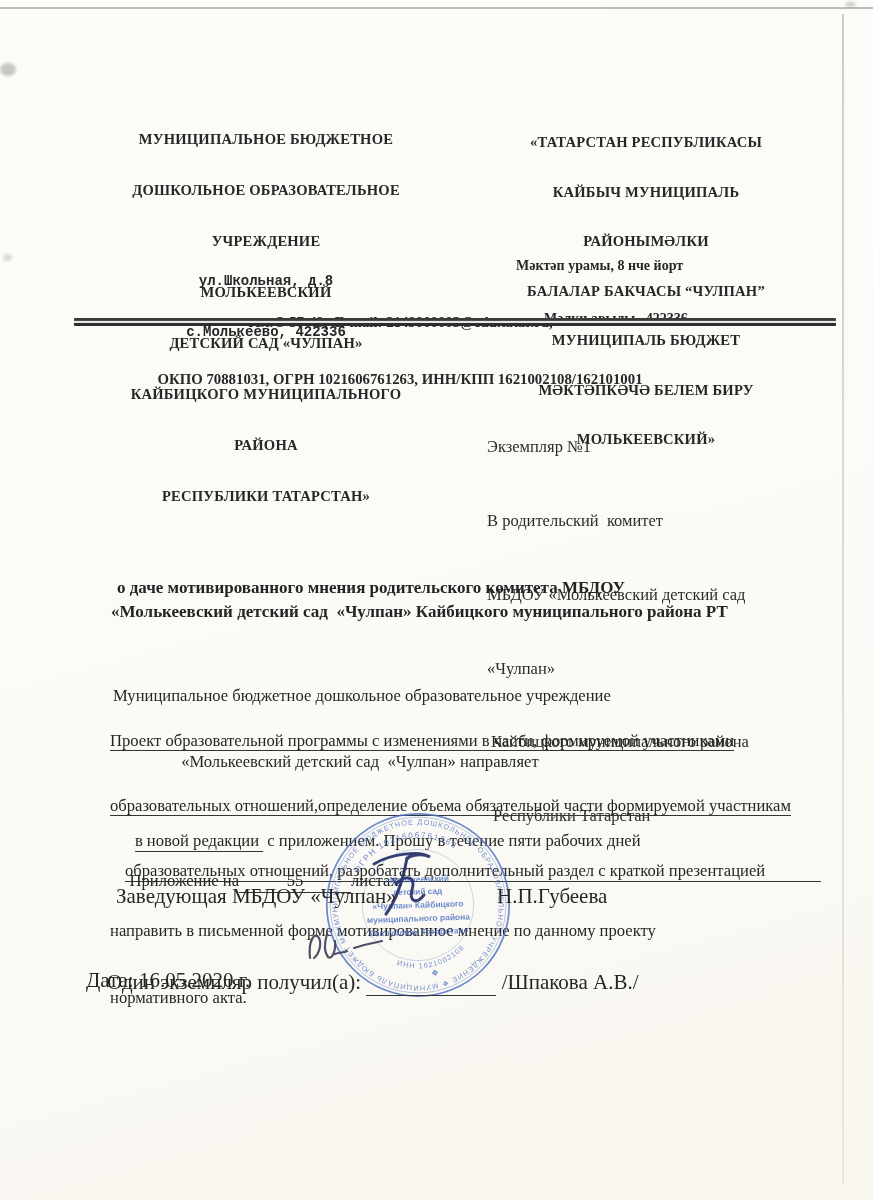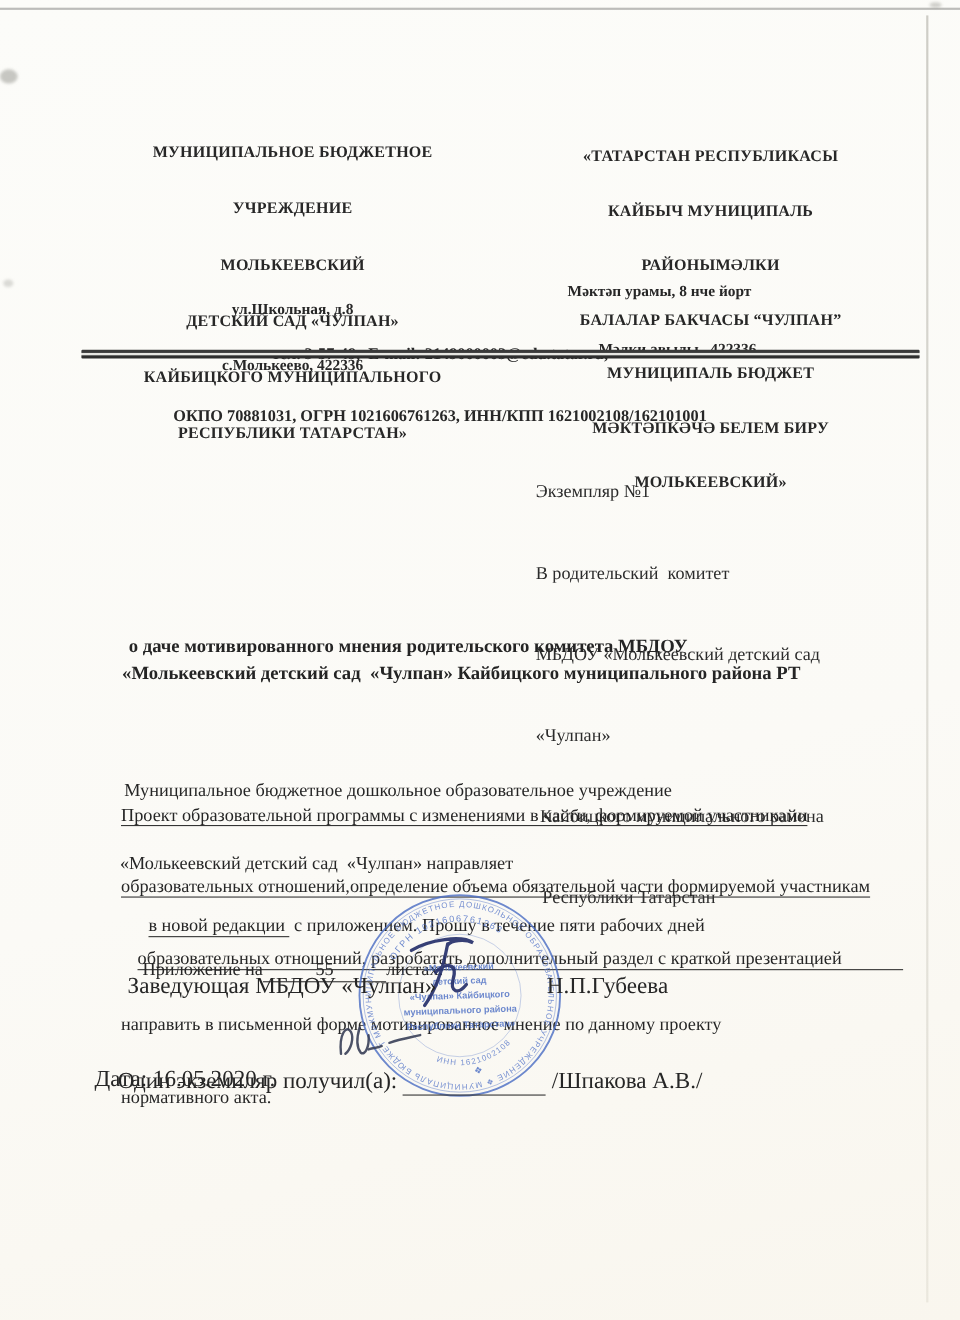--- a/index.html
+++ b/index.html
@@ -39,27 +39,29 @@
 <div class="page">
 
   <div class="topline"></div>
   <div class="edgeline"></div>
   <div class="smudge" style="left:0;top:63px;width:16px;height:13px;background:rgba(120,120,112,.4);"></div>
   <div class="smudge" style="left:3px;top:254px;width:9px;height:7px;background:rgba(140,140,132,.3);"></div>
   <div class="smudge" style="left:845px;top:2px;width:11px;height:5px;background:rgba(140,140,132,.4);"></div>
 
   <div class="abs hdr ctr" style="left:70px;top:97px;width:392px;">
     <div>МУНИЦИПАЛЬНОЕ БЮДЖЕТНОЕ</div>
+    <div>ДОШКОЛЬНОЕ ОБРАЗОВАТЕЛЬНОЕ</div>
     <div>УЧРЕЖДЕНИЕ</div>
     <div>МОЛЬКЕЕВСКИЙ</div>
     <div>ДЕТСКИЙ САД «ЧУЛПАН»</div>
     <div>КАЙБИЦКОГО МУНИЦИПАЛЬНОГО</div>
+    <div>РАЙОНА</div>
     <div>РЕСПУБЛИКИ ТАТАРСТАН»</div>
   </div>
-  <div class="abs small-hdr ctr" style="left:70px;top:239px;width:392px;">
+  <div class="abs small-hdr ctr" style="left:70px;top:239px;width:392px;font-family:Liberation Mono, monospace;">
     <div>ул.Школьная, д.8</div>
     <div>с.Молькеево, 422336</div>
   </div>
 
   <div class="abs hdr ctr" style="left:478px;top:101px;width:336px;line-height:16.5px;">
     <div>«ТАТАРСТАН РЕСПУБЛИКАСЫ</div>
     <div>КАЙБЫЧ МУНИЦИПАЛЬ</div>
     <div>РАЙОНЫМӘЛКИ</div>
     <div>БАЛАЛАР БАКЧАСЫ “ЧУЛПАН”</div>
     <div>МУНИЦИПАЛЬ БЮДЖЕТ</div>
@@ -83,21 +85,21 @@
     <div>В родительский  комитет</div>
     <div>МБДОУ «Молькеевский детский сад</div>
     <div>«Чулпан»</div>
     <div style="margin-left:4px;">Кайбицкого муниципального района</div>
     <div style="margin-left:6px;">Республики Татарстан</div>
   </div>
 
   <div class="abs title" style="left:117px;top:578px;">о даче мотивированного мнения родительского комитета МБДОУ</div>
   <div class="abs title" style="left:111px;top:602px;">«Молькеевский детский сад  «Чулпан» Кайбицкого муниципального района РТ</div>
 
-  <div class="abs bodyln" style="left:113px;top:664px;line-height:22px;">
+  <div class="abs bodyln" style="left:113px;top:641px;line-height:22px;text-align:center;">
     <div>Муниципальное бюджетное дошкольное образовательное учреждение</div>
     <div style="margin-left:-4px;">«Молькеевский детский сад  «Чулпан» направляет</div>
   </div>
 
   <div class="abs bodyln" style="left:110px;top:686px;line-height:21.8px;">
     <div><span class="u">Проект образовательной программы с изменениями в части, формируемой участниками</span></div>
     <div><span class="u">образовательных отношений,определение объема обязательной части формируемой участникам</span></div>
     <div><span class="u" style="padding-right:56px;margin-left:15px;">образовательных отношений, разробатать дополнительный раздел с краткой презентацией</span></div>
   </div>
 

